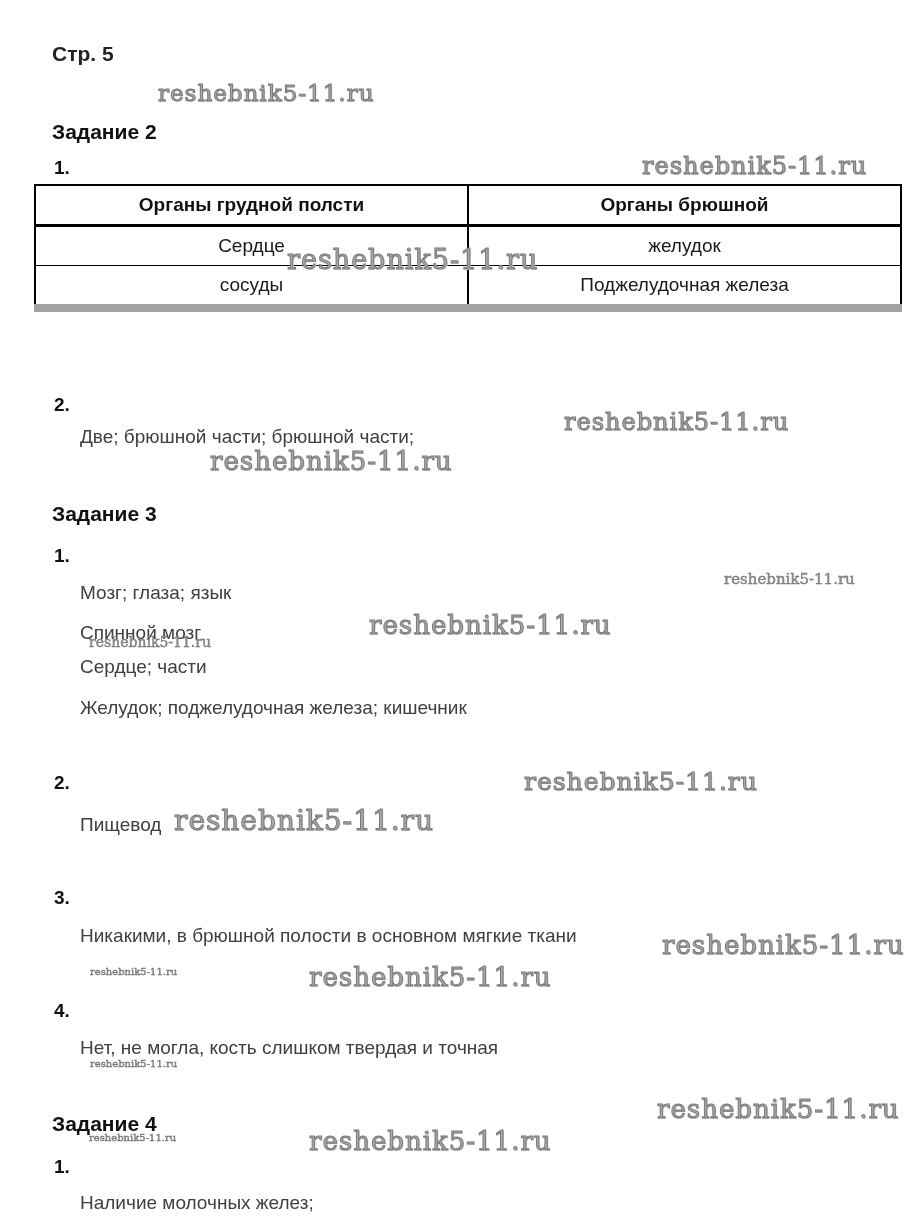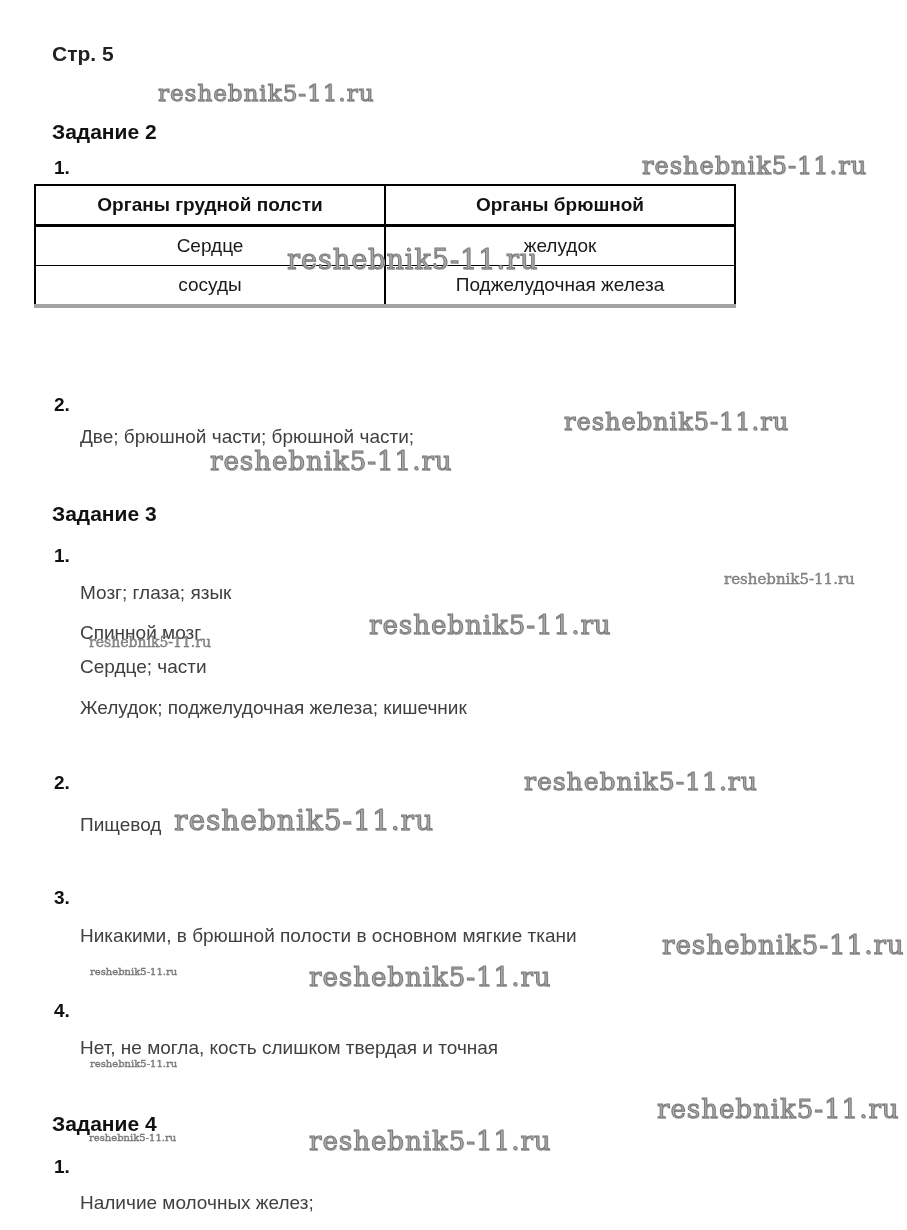--- a/index.html
+++ b/index.html
@@ -37,41 +37,41 @@
     text-shadow: 1px 1px 0 #d9d9d9;
     letter-spacing: 1px;
     white-space: nowrap;
     z-index: 5;
   }
   .wm-sm { -webkit-text-stroke: 0.4px #6f6f6f; letter-spacing: 0; text-shadow: none; color: #8f8f8f; }
   table.organ-table {
     position: absolute;
     border-collapse: collapse;
     table-layout: fixed;
-    width: 702px;
+    width: 868px;
     background: #fff;
   }
   table.organ-table th {
     border: 2px solid #000;
     border-bottom: 3px solid #000;
     font-size: 19px; font-weight: bold;
     text-align: center;
     height: 40px;
     color: #111;
   }
   table.organ-table td {
     border: 1px solid #000;
     border-left: 2px solid #000;
     border-right: 2px solid #000;
     font-size: 19px;
     text-align: center;
     height: 38px;
     color: #1a1a1a;
   }
-  table.organ-table tr:last-child td { border-bottom: 4px solid #a3a3a3; }
+  table.organ-table tr:last-child td { border-bottom: 8px solid #a3a3a3; }
   .bottom-bar {
     position: absolute;
     left: 0; top: 1217px;
     width: 907px; height: 13px;
     background: #151515;
   }
 </style>
 </head>
 <body>
 

